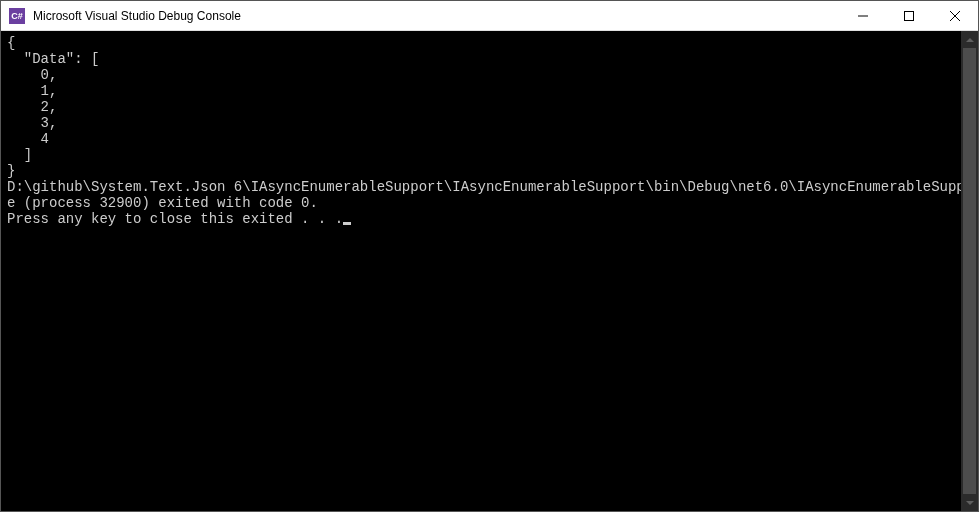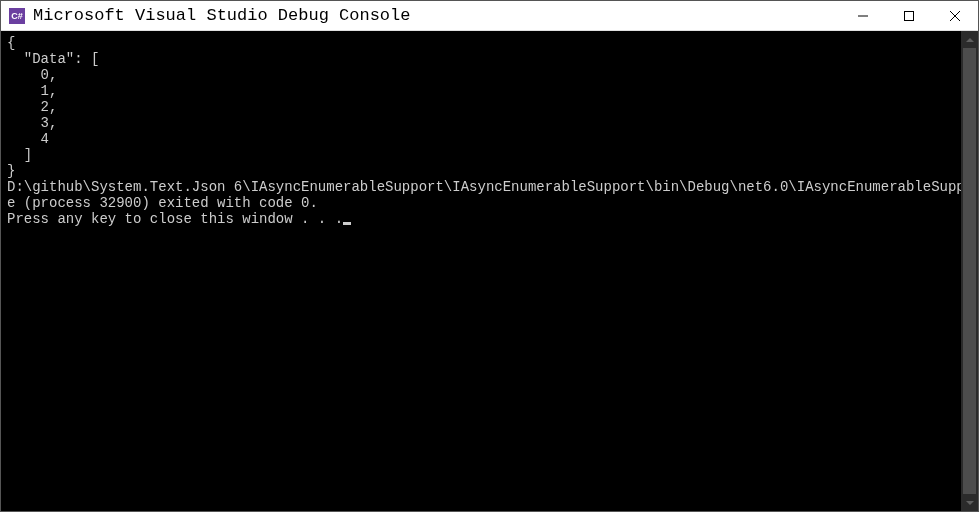--- a/index.html
+++ b/index.html
@@ -29,24 +29,23 @@
       background: #6b3fa0;
       margin-right: 8px;
       display: flex;
       align-items: center;
       justify-content: center;
       color: white;
       font-size: 9px;
       font-weight: bold;
     }
     .titlebar-text {
-      font-size: 17px;
+      font-size: 12px;
       color: #000;
       flex: 1;
-      font-family: Liberation Mono, monospace;
     }
     .titlebar-controls {
       display: flex;
       height: 100%;
     }
     .titlebar-btn {
       width: 46px;
       height: 100%;
       display: flex;
       align-items: center;
@@ -143,21 +142,21 @@
 <span>  "Data": [</span>
 <span>    0,</span>
 <span>    1,</span>
 <span>    2,</span>
 <span>    3,</span>
 <span>    4</span>
 <span>  ]</span>
 <span>}</span>
 <span>D:\github\System.Text.Json 6\IAsyncEnumerableSupport\IAsyncEnumerableSupport\bin\Debug\net6.0\IAsyncEnumerableSupport.ex</span>
 <span>e (process 32900) exited with code 0.</span>
-<span>Press any key to close this window . . .</span><span class="cursor"></span></div>
+<span>Press any key to close this exited . . .</span><span class="cursor"></span></div>
   <div class="scrollbar">
     <div class="scroll-arrow">
       <svg width="8" height="4" viewBox="0 0 8 4">
           <polygon points="4,0 8,4 0,4" fill="#606060"></polygon>
         </svg>
     </div>
     <div class="scroll-track">
       <div class="scroll-thumb"></div>
     </div>
     <div class="scroll-arrow">

